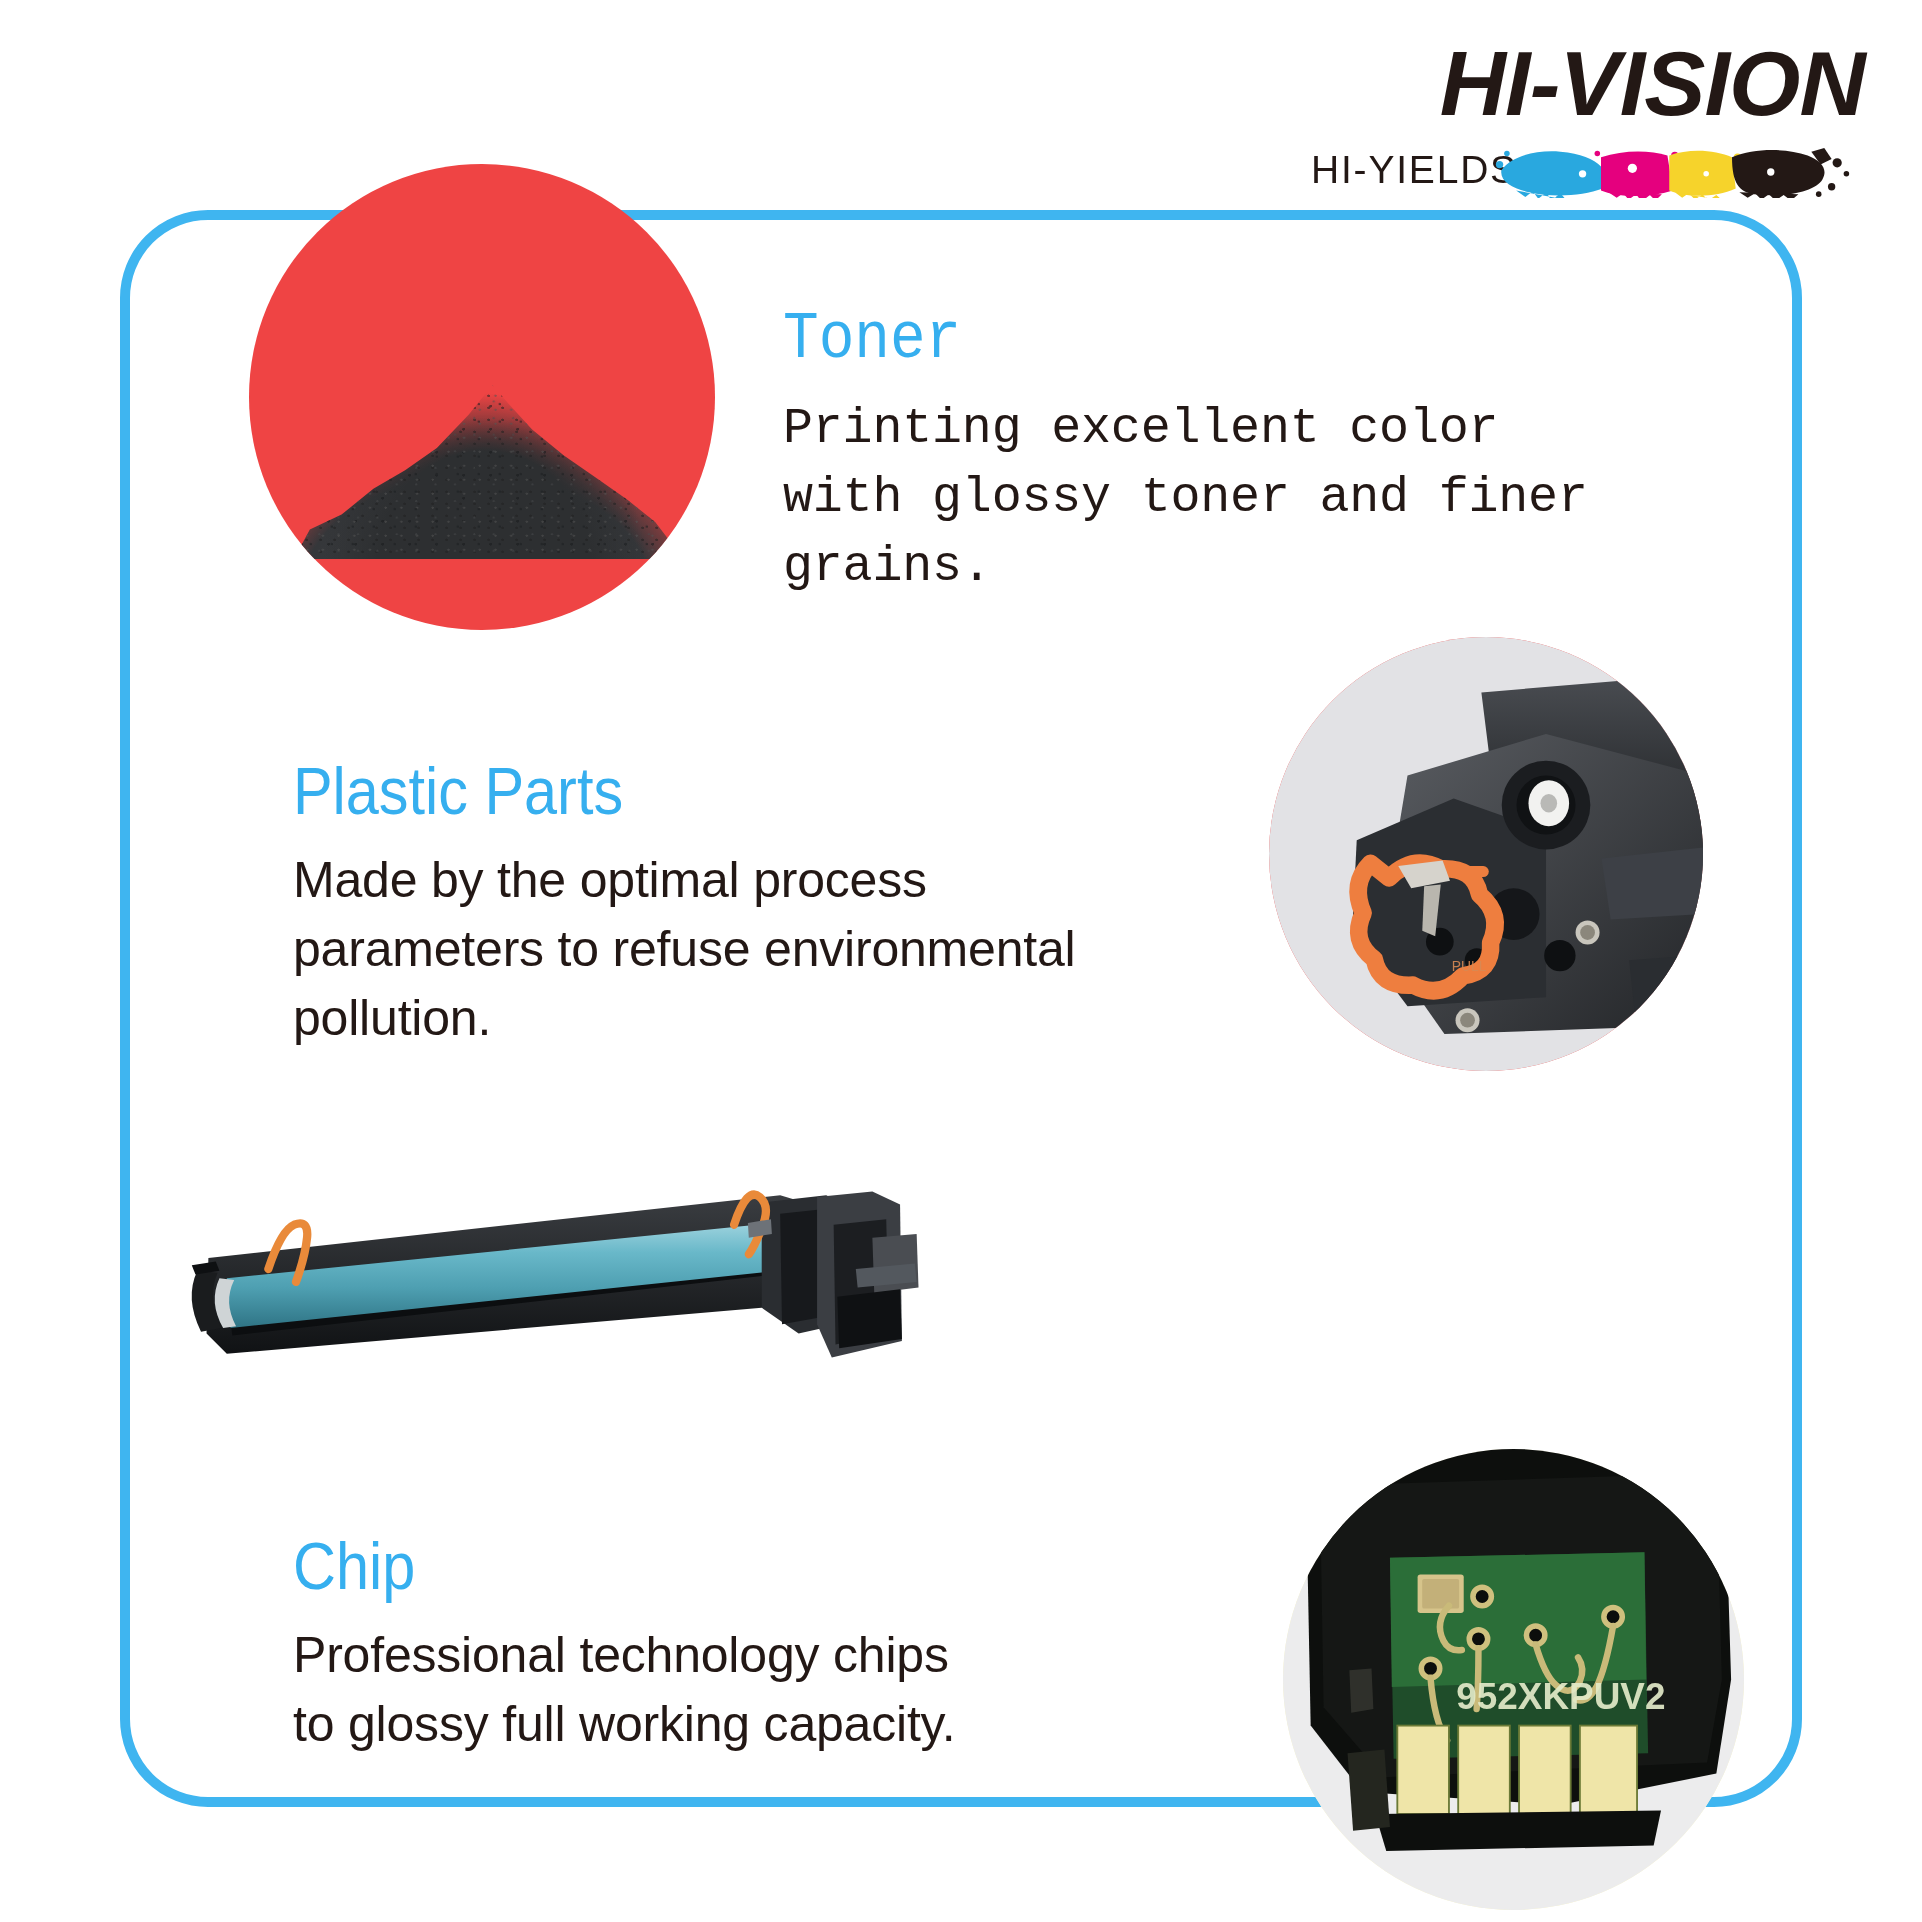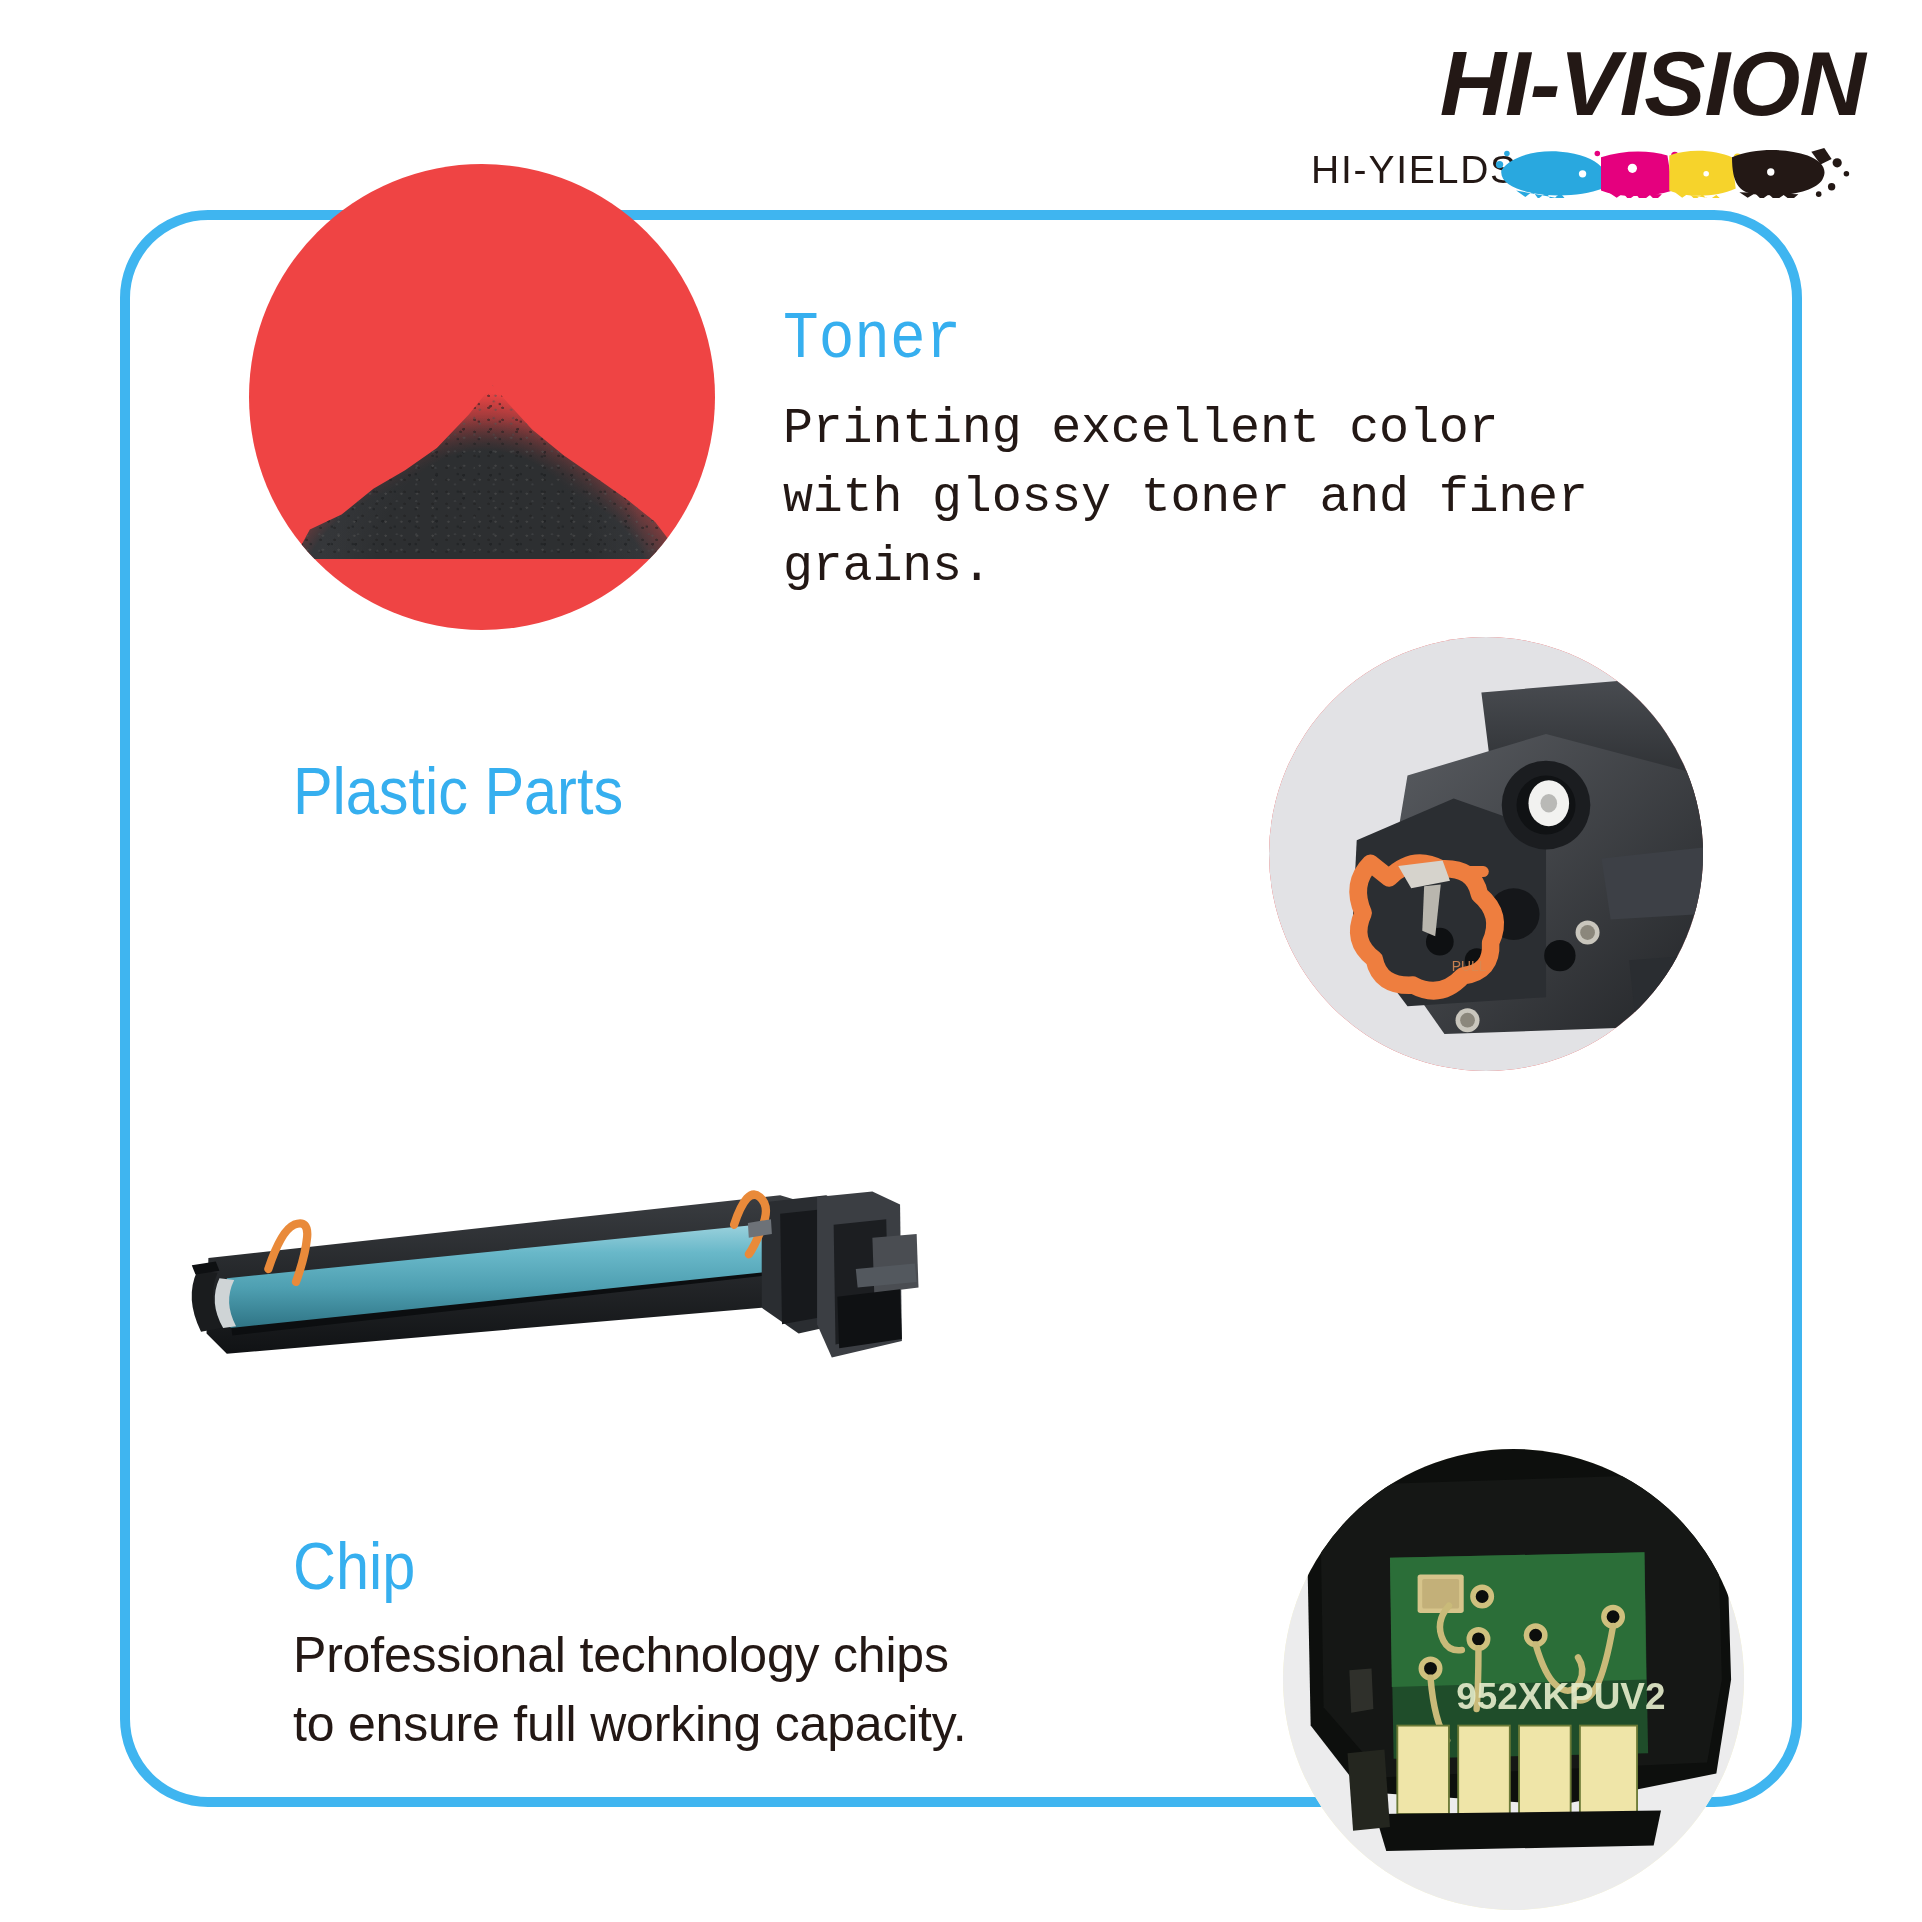--- a/index.html
+++ b/index.html
@@ -173,20 +173,21 @@
       <path fill="#d6d3cc" d="M140 248 l48 -6 l8 22 l-42 8 z"></path>
       <path fill="#b9b6ae" d="M168 270 l18 -2 l-6 56 l-14 -6 z"></path>
       <text x="198" y="362" font-family="Liberation Sans, sans-serif" font-size="15" fill="#d68a55" opacity=".9">PULL</text>
       <path fill="#3d4046" d="M360 240 L470 228 L470 300 L370 306 Z"></path>
       <path fill="#2a2d31" d="M390 350 L470 344 L470 402 L396 406 Z"></path>
     </svg>
   </div>
 
   <div class="blk blk-plastic">
     <div class="hd">Plastic Parts</div>
+    <div class="bd">Made by the optimal process parameters to refuse environmental pollution.</div>
   </div>
 
   <div class="roller-wrap">
     <svg viewBox="0 0 810 270" width="748" height="249">
       <defs>
         <linearGradient id="drum" x1="0" y1="0" x2="0" y2="1">
           <stop offset="0" stop-color="#9ed3de"></stop>
           <stop offset=".28" stop-color="#69b8c9"></stop>
           <stop offset=".62" stop-color="#4e9fb1"></stop>
           <stop offset="1" stop-color="#2f7485"></stop>
@@ -257,17 +258,17 @@
         <rect x="322" y="300" width="62" height="96"></rect>
       </g>
       <path fill="#0d0f0d" d="M100 396 L410 392 L402 430 L112 436 Z"></path>
       <path fill="#24261f" d="M70 330 L110 326 L116 410 L76 414 Z"></path>
       <path fill="#3a3c34" d="M72 240 L96 238 L98 282 L74 286 Z" opacity=".7"></path>
     </svg>
   </div>
 
   <div class="blk blk-chip">
     <div class="hd">Chip</div>
-    <div class="bd">Professional technology chips to ensure full working capacity.</div>
+    <div class="bd">Professional technology chips to glossy full working capacity.</div>
   </div>
 
 </div>
 
 
 </body></html>

